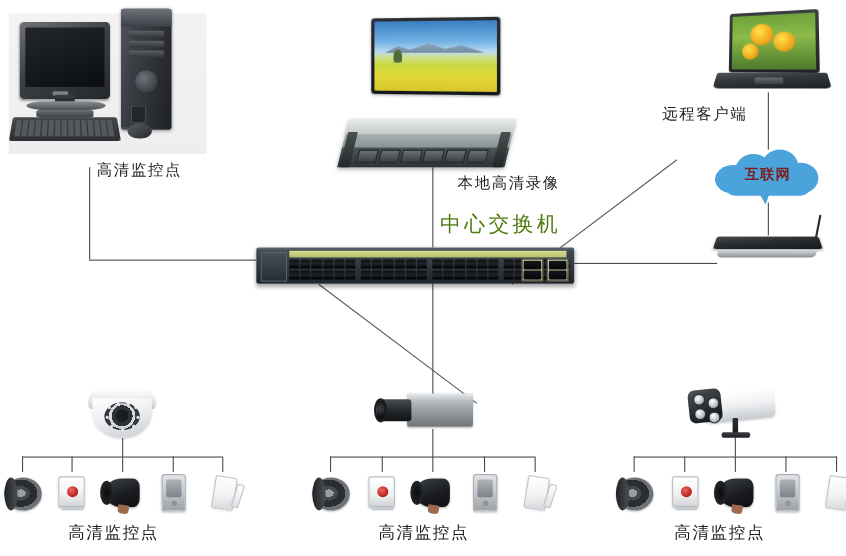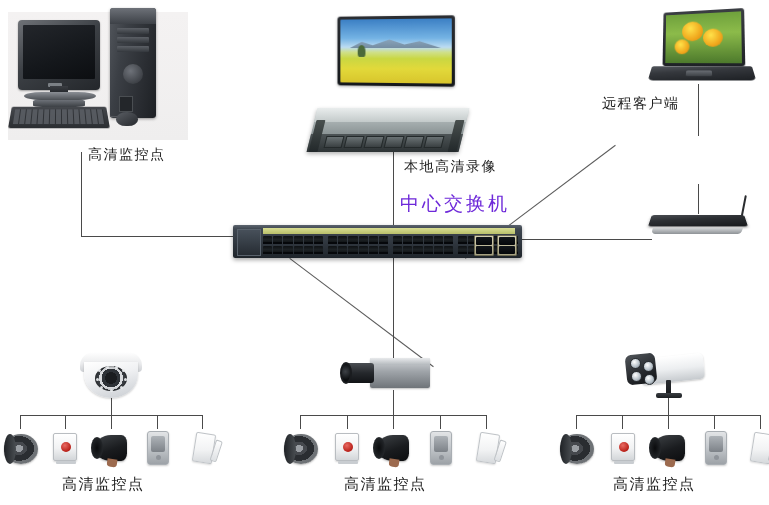--- a/index.html
+++ b/index.html
@@ -16,21 +16,21 @@
   .node{position:absolute;}
   .lbl{
     position:absolute;
     color:#1d1d1d;
     white-space:nowrap;
     letter-spacing:1.5px;
     font-family:"DejaVu Sans","Liberation Sans",sans-serif;
   }
   .lbl-sm{font-size:14px;}
   .lbl-md{font-size:15px;}
-  .lbl-lg{font-size:19px;letter-spacing:3px;color:#6d28d9;font-family:Liberation Mono, monospace;}
+  .lbl-lg{font-size:19px;letter-spacing:3px;color:#4d7c0f;font-family:Liberation Mono, monospace;}
   
   .line{position:absolute;background:#4a4a4a;}
   .hline{height:1px;}
   .vline{width:1px;}
   .diag{
     position:absolute;height:1px;background:#5a5a5a;
     transform-origin:0 0;
   }
   
   .pc-bg{
@@ -373,37 +373,46 @@
       <div class="nvr-face"></div>
       <div class="nvr-ear" style="left:2px;"></div>
       <div class="nvr-ear" style="right:2px;"></div>
       <div class="nvr-bay" style="left:16px;"></div>
       <div class="nvr-bay" style="left:36px;"></div>
       <div class="nvr-bay" style="left:56px;"></div>
       <div class="nvr-bay" style="left:76px;"></div>
       <div class="nvr-bay" style="left:96px;"></div>
       <div class="nvr-bay" style="left:116px;"></div>
     </div>
-    <div class="lbl lbl-sm" style="left:404px;top:158px;text-align:center;">本地高清录像</div>
+    <div class="lbl lbl-sm" style="left:416px;top:158px;text-align:center;">本地高清录像</div>
   </div>
 
   <div class="node">
     <div class="lt-lid">
       <div class="lt-screen">
         <div class="lt-fl" style="left:18px;top:8px;width:22px;height:20px;"></div>
         <div class="lt-fl" style="left:40px;top:16px;width:20px;height:18px;"></div>
         <div class="lt-fl" style="left:10px;top:26px;width:16px;height:15px;"></div>
       </div>
     </div>
     <div class="lt-base">
       <div class="lt-pad"></div>
     </div>
     <div class="lbl lbl-sm" style="left:602px;top:95px;font-family:Liberation Mono, monospace;">远程客户端</div>
   </div>
 
+  <div class="cloud-wrap">
+    <div class="cloud-b" style="left:2px;top:14px;width:34px;height:26px;"></div>
+    <div class="cloud-b" style="left:20px;top:4px;width:34px;height:32px;"></div>
+    <div class="cloud-b" style="left:44px;top:0px;width:34px;height:32px;"></div>
+    <div class="cloud-b" style="left:64px;top:12px;width:32px;height:28px;"></div>
+    <div class="cloud-b" style="left:10px;top:20px;width:80px;height:22px;border-radius:14px;"></div>
+    <div class="cloud-tail"></div>
+    <div class="cloud-txt">互联网</div>
+  </div>
 
   <div class="node">
     <div class="rt-ant"></div>
     <div class="rt-body"></div>
     <div class="rt-edge"></div>
   </div>
 
   <div class="node">
     <div class="sw">
       <div class="sw-strip"></div>

